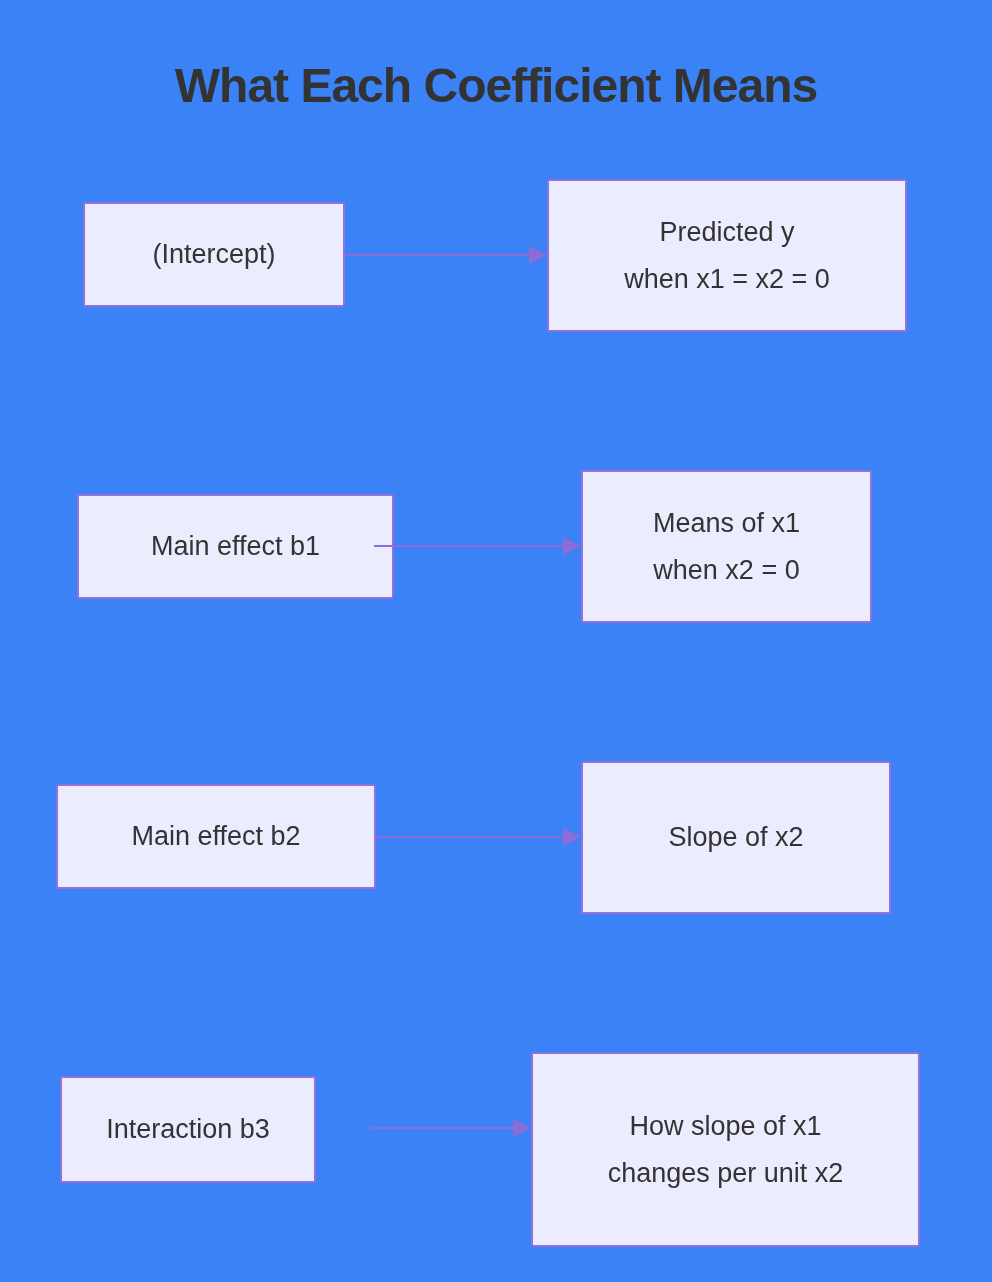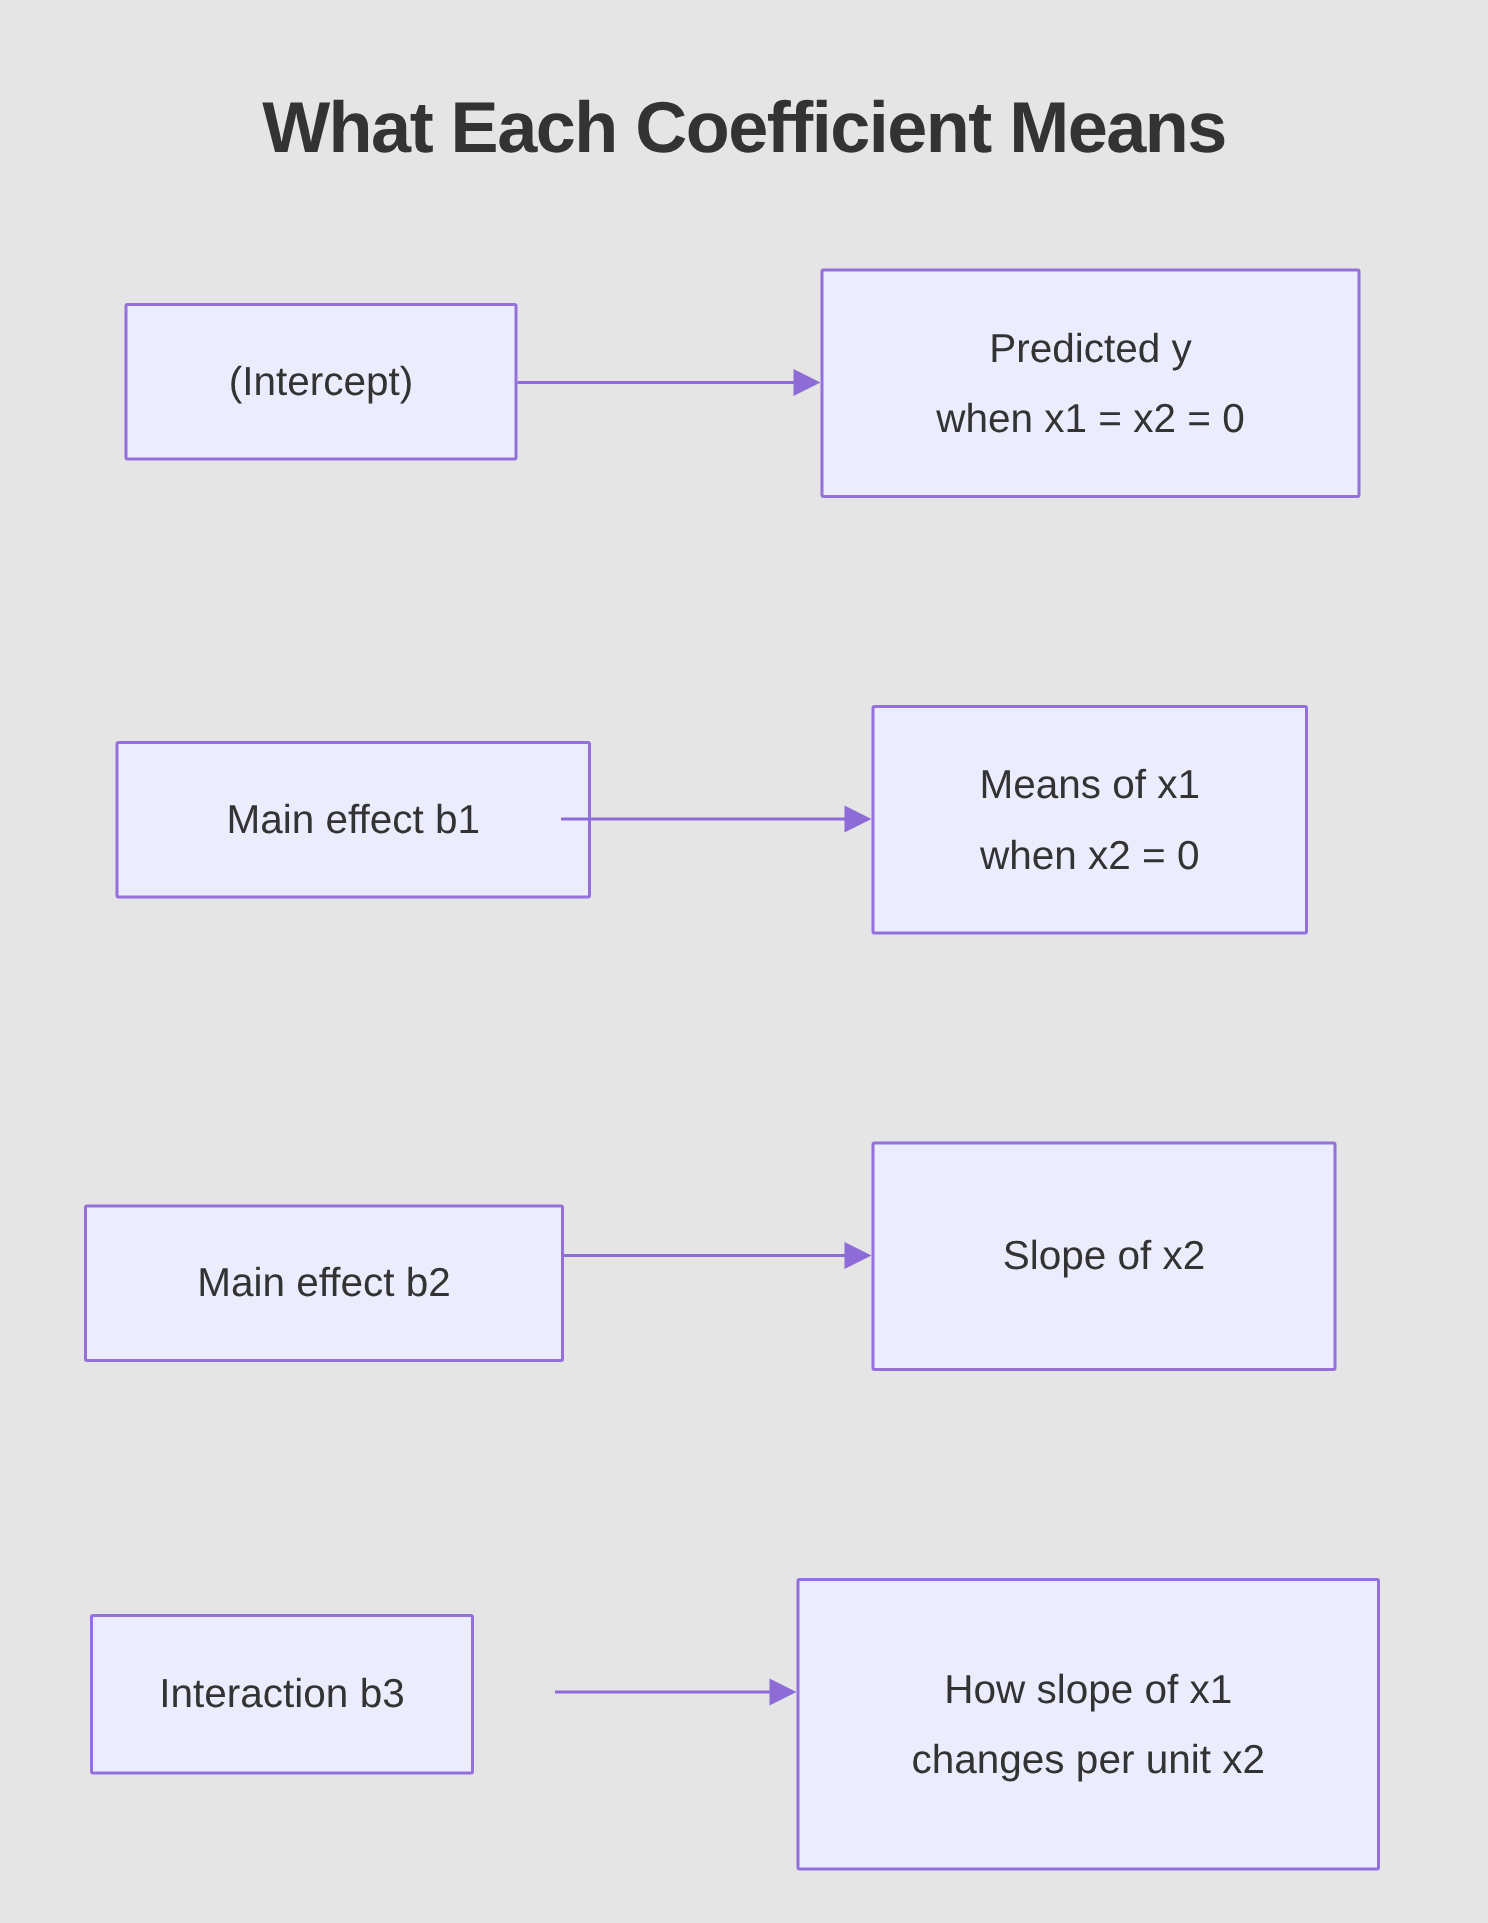--- a/index.html
+++ b/index.html
@@ -5,21 +5,21 @@
   html, body {
     margin: 0;
     padding: 0;
     background: #ffffff;
     font-family: "Liberation Sans", sans-serif;
   }
   .canvas {
     position: relative;
     width: 992px;
     height: 1282px;
-    background: #e5e5e5;
+    background: #3b82f6;
     overflow: hidden;
     text-decoration: underline;
   }
   .title {
     position: absolute;
     left: 0;
     top: 58px;
     width: 100%;
     margin: 0;
     text-align: center;
@@ -48,21 +48,21 @@
   .r1-left  { left: 83px;  top: 202px; width: 262px; height: 105px; }
   .r1-right { left: 547px; top: 179px; width: 360px; height: 153px; }
   .r1-edge  { left: 345px; top: 246px; width: 202px; }
 
   
   .r2-left  { left: 57px;  top: 494px; width: 317px; height: 105px; margin-left: 20px; }
   .r2-right { left: 581px; top: 470px; width: 291px; height: 153px; }
   .r2-edge  { left: 374px; top: 537px; width: 207px; }
 
   
-  .r3-left  { left: 56px;  top: 784px; width: 320px; height: 105px; margin-top: 19px; }
+  .r3-left  { left: 56px;  top: 784px; width: 320px; height: 105px; }
   .r3-right { left: 581px; top: 761px; width: 310px; height: 153px; }
   .r3-edge  { left: 376px; top: 828px; width: 205px; }
 
   
   .r4-left  { left: 60px;  top: 1076px; width: 256px; height: 107px; }
   .r4-right { left: 531px; top: 1052px; width: 389px; height: 195px; }
   .r4-edge  { left: 370px; top: 1119px; width: 161px; }
 
   .edge {
     position: absolute;

